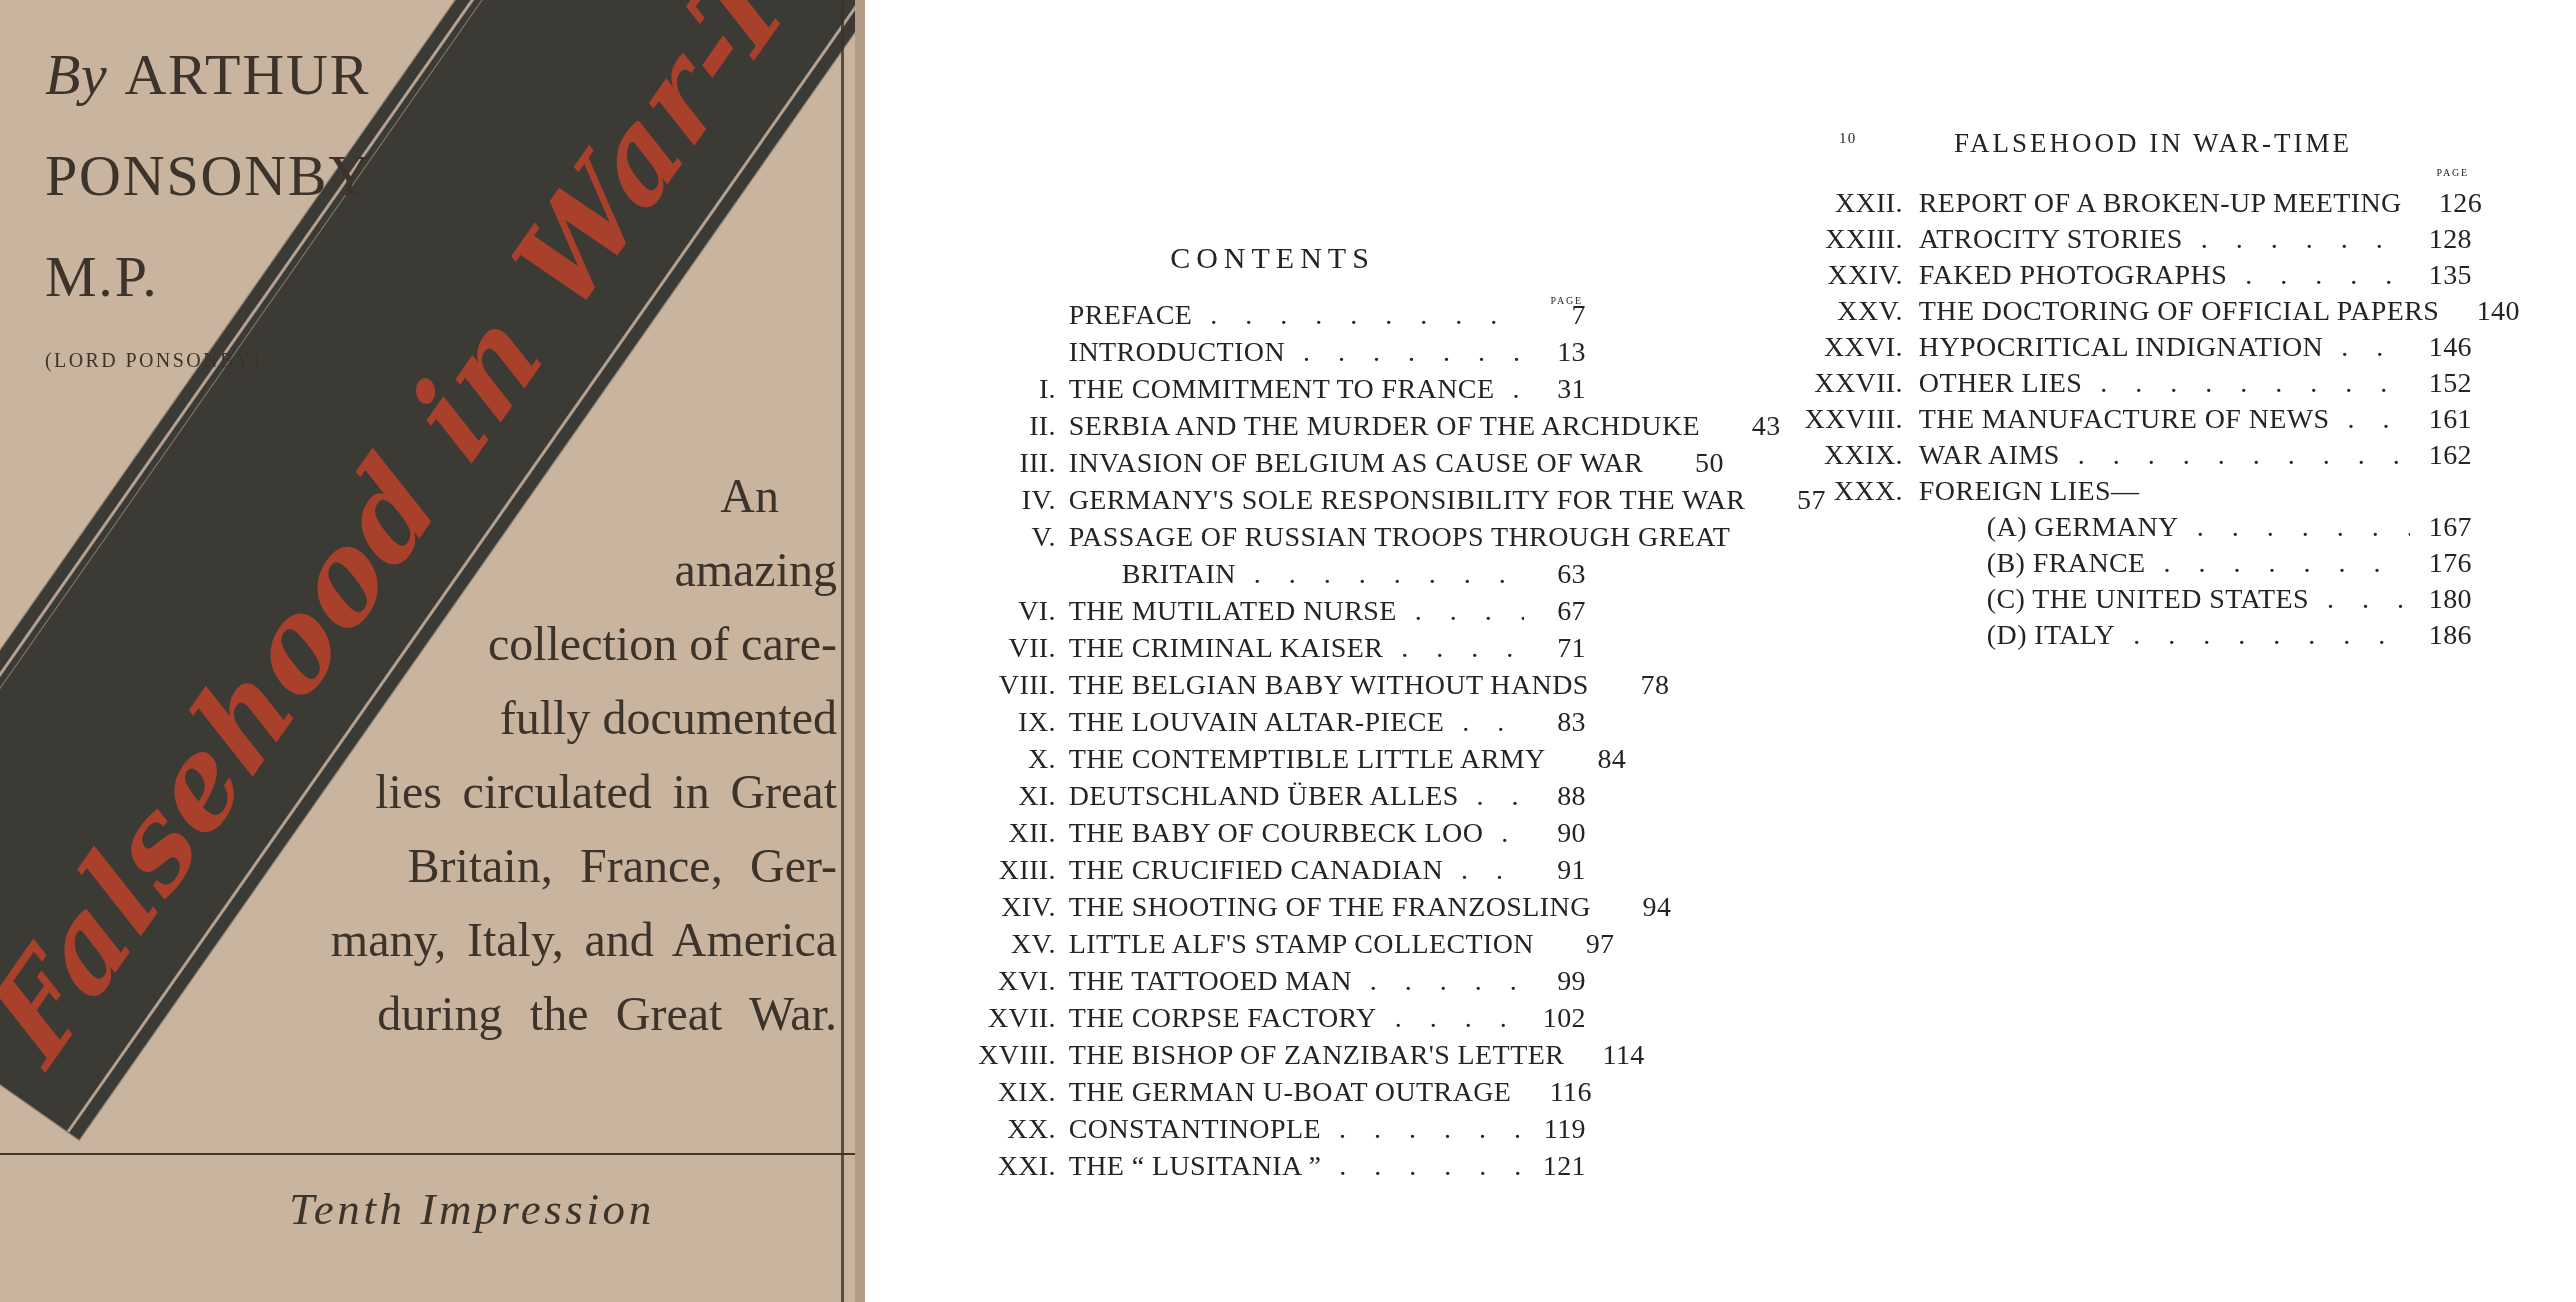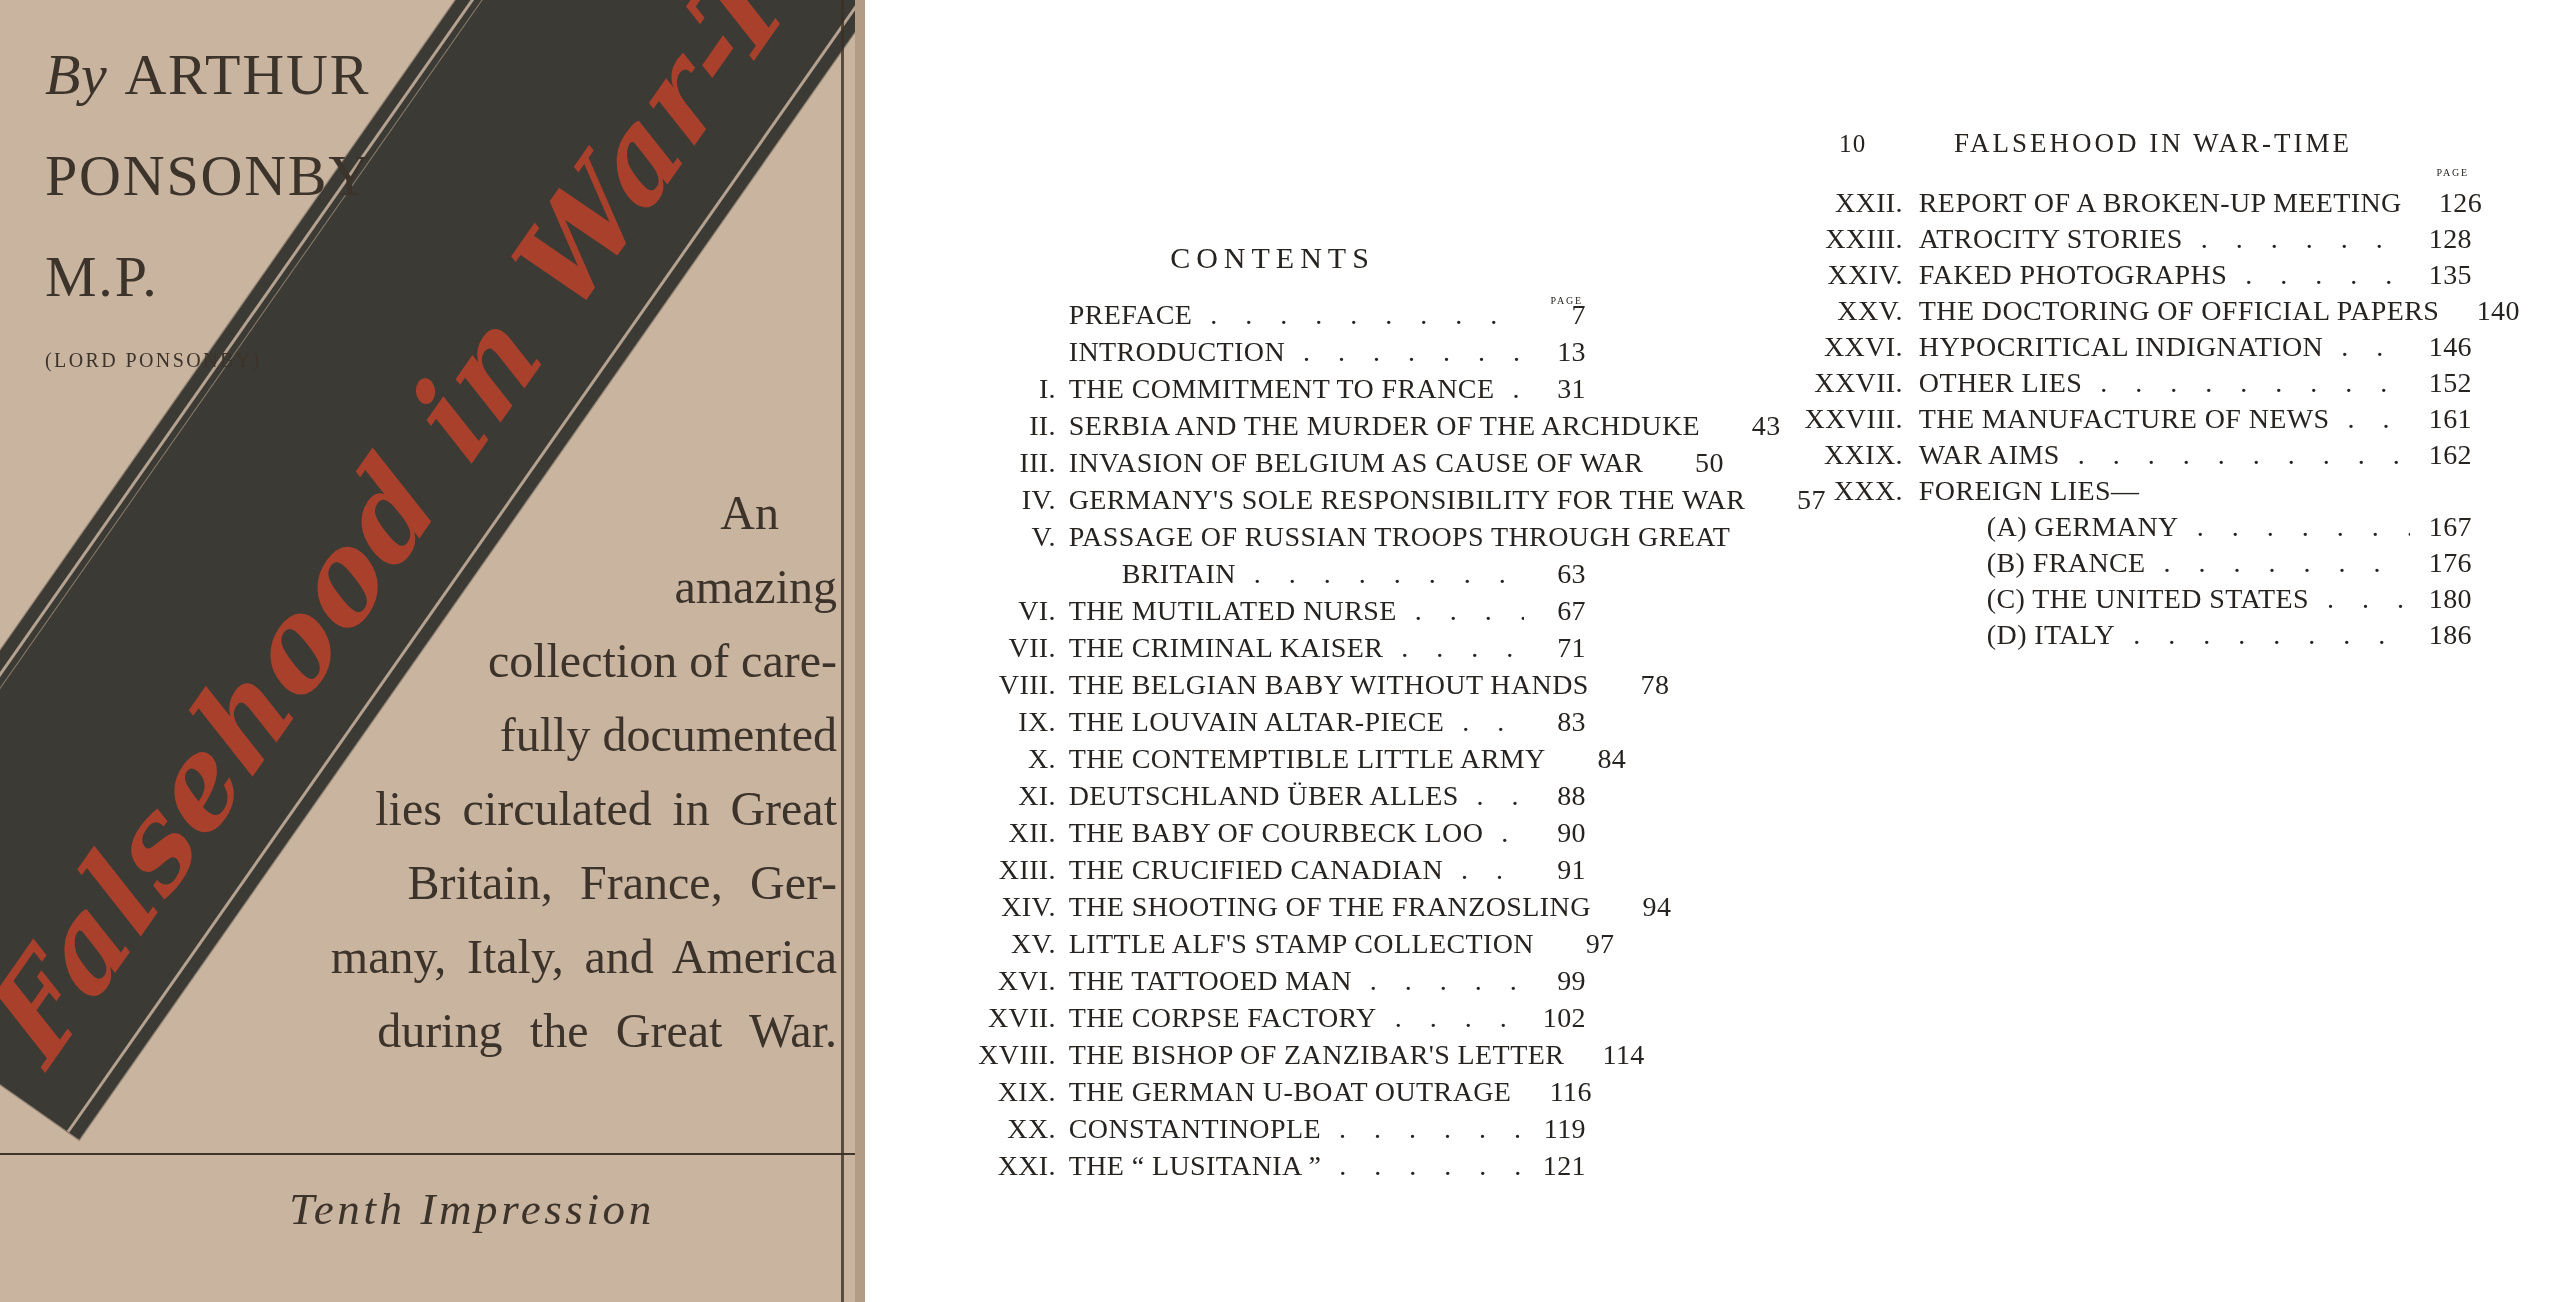--- a/index.html
+++ b/index.html
@@ -20,21 +20,21 @@
   .band .stripe.b{bottom:12px}
   .band-title{position:absolute;inset:0;display:flex;align-items:center;justify-content:center;
               transform:translate(-24px,64px) skewX(-6deg);
               font-family:"DejaVu Serif",serif;font-style:italic;font-weight:bold;
               font-size:119px;letter-spacing:2.4px;color:var(--script_red,#a8402c);white-space:nowrap;}
 
   .author{position:absolute;left:45px;top:24px;font-size:58px;letter-spacing:1.8px;line-height:101px;white-space:nowrap;}
   .author .by{font-style:italic;letter-spacing:0.6px;margin-right:17px;}
   .author .lord{font-size:20px;letter-spacing:2.4px;line-height:67px;}
 
-  .blurb{position:absolute;right:28px;top:476px;width:594px;text-align:right;
+  .blurb{position:absolute;right:28px;top:459px;width:594px;text-align:right;
          font-size:48px;line-height:74px;white-space:nowrap;}
   .blurb .first{padding-right:58px;}
   .blurb .ws1{word-spacing:.18em;}
   .blurb .ws2{word-spacing:.32em;}
 
   .cover-rule{position:absolute;left:0;right:0;top:1153px;height:2.4px;background:#3f352a;}
   .impression{position:absolute;left:0;right:0;top:1183px;text-align:center;font-style:italic;
               font-size:45px;letter-spacing:3.6px;padding-left:79px;}
 
   
@@ -48,21 +48,21 @@
   .row{display:flex;align-items:baseline;height:37px;line-height:37px;
        font-size:28px;letter-spacing:0.4px;white-space:nowrap;}
   .num{flex:0 0 83px;text-align:right;margin-right:12.7px;}
   .title{flex:0 0 auto;}
   .leader{flex:1 1 auto;min-width:0;overflow:hidden;margin:0 14.5px 0 18px;letter-spacing:0;}
   .pg{flex:0 0 48px;text-align:right;}
   .row.cont .title{margin-left:53px;}
 
   .page-second{position:absolute;left:1792px;top:0;width:680px;height:1303px;}
   .running-head{position:absolute;top:128px;left:0;right:0;height:34px;}
-  .folio{position:absolute;left:47px;top:2.4px;font-size:25px;letter-spacing:1.2px;}
+  .folio{position:absolute;left:47px;top:2.4px;font-size:15px;letter-spacing:1.2px;}
   .rh-title{display:block;text-align:center;font-size:27px;letter-spacing:3px;padding-left:42px;}
   #pl2{top:167px;}
   #toc2{top:185px;}
   #toc2 .row{height:36px;line-height:36px;}
   #toc2 .num{flex:0 0 111px;margin-right:15.8px;}
   #toc2 .row.sub .title{margin-left:68px;}
 </style>
 </head>
 <body>
 

